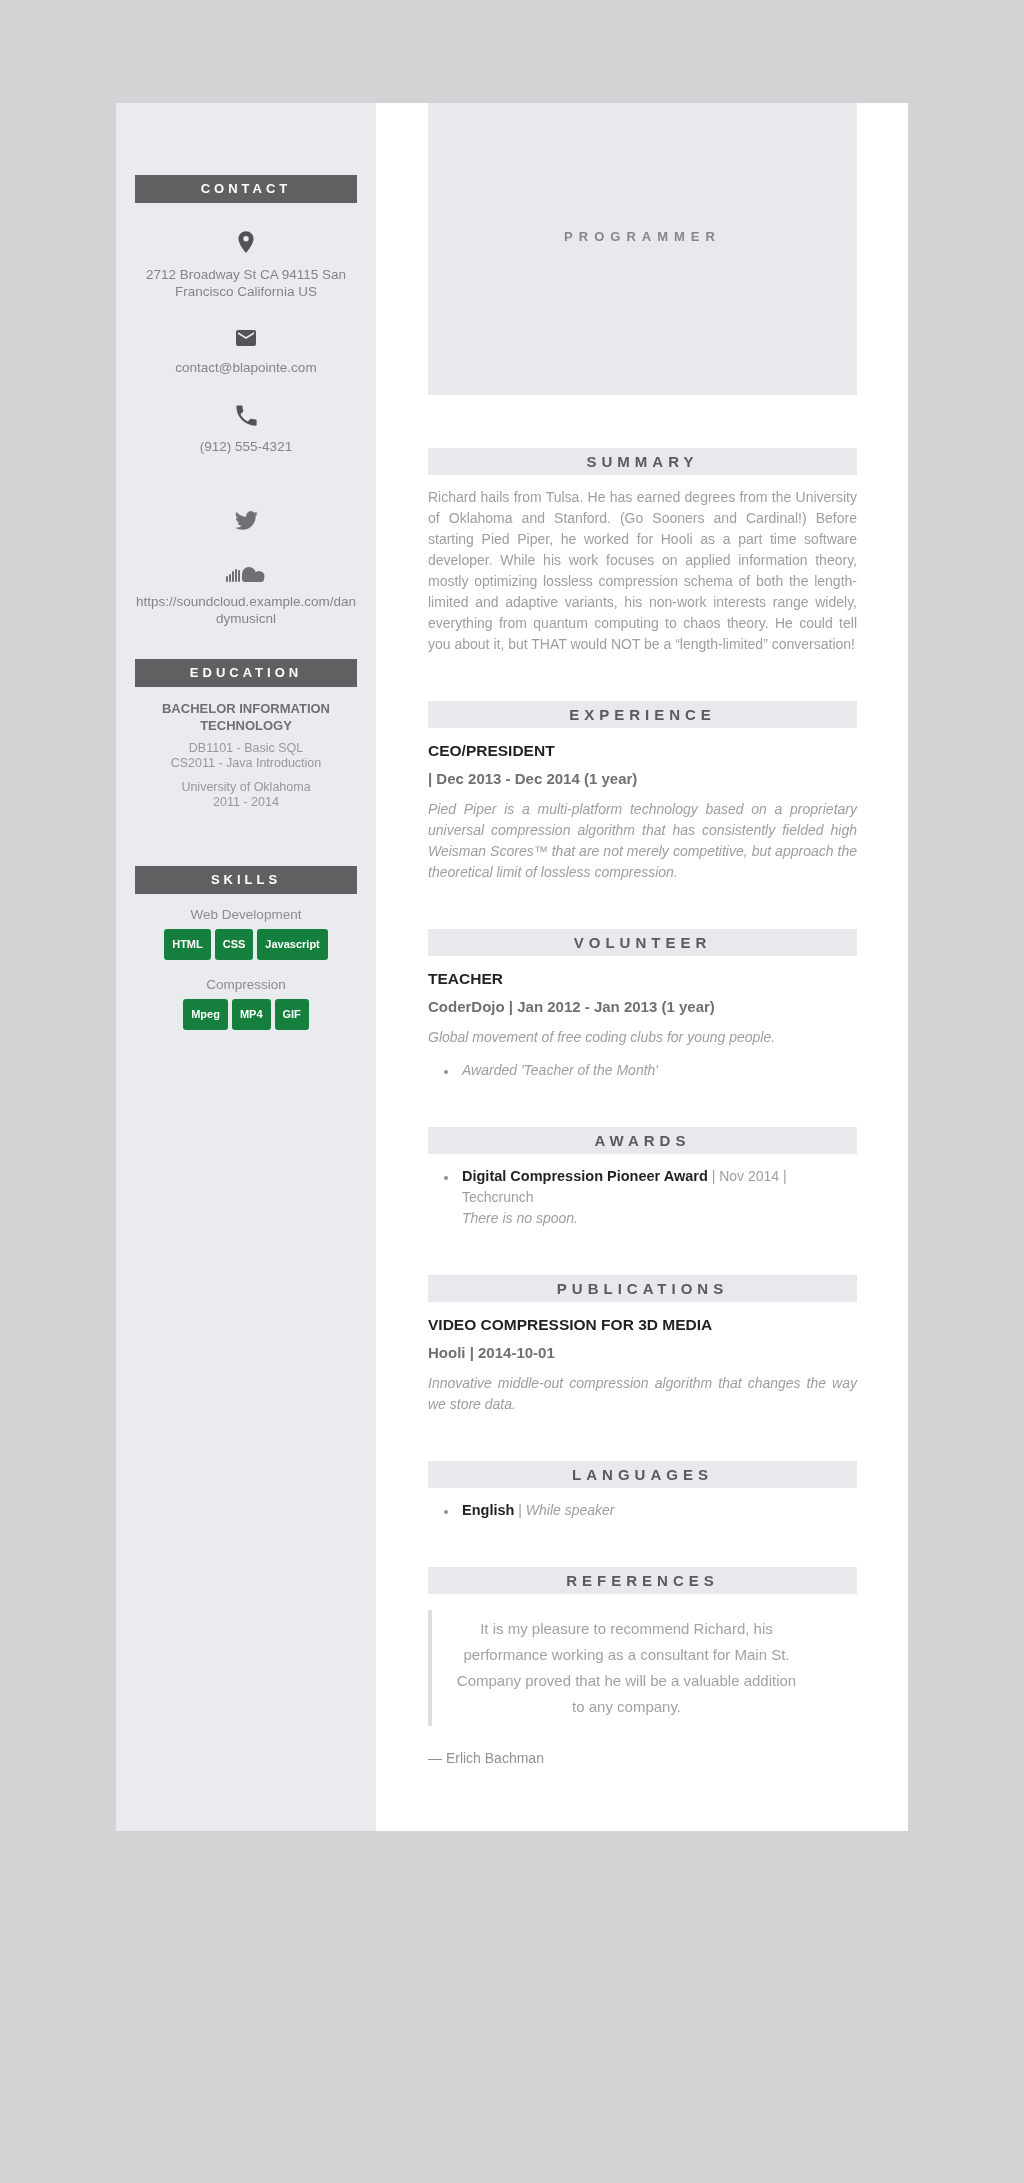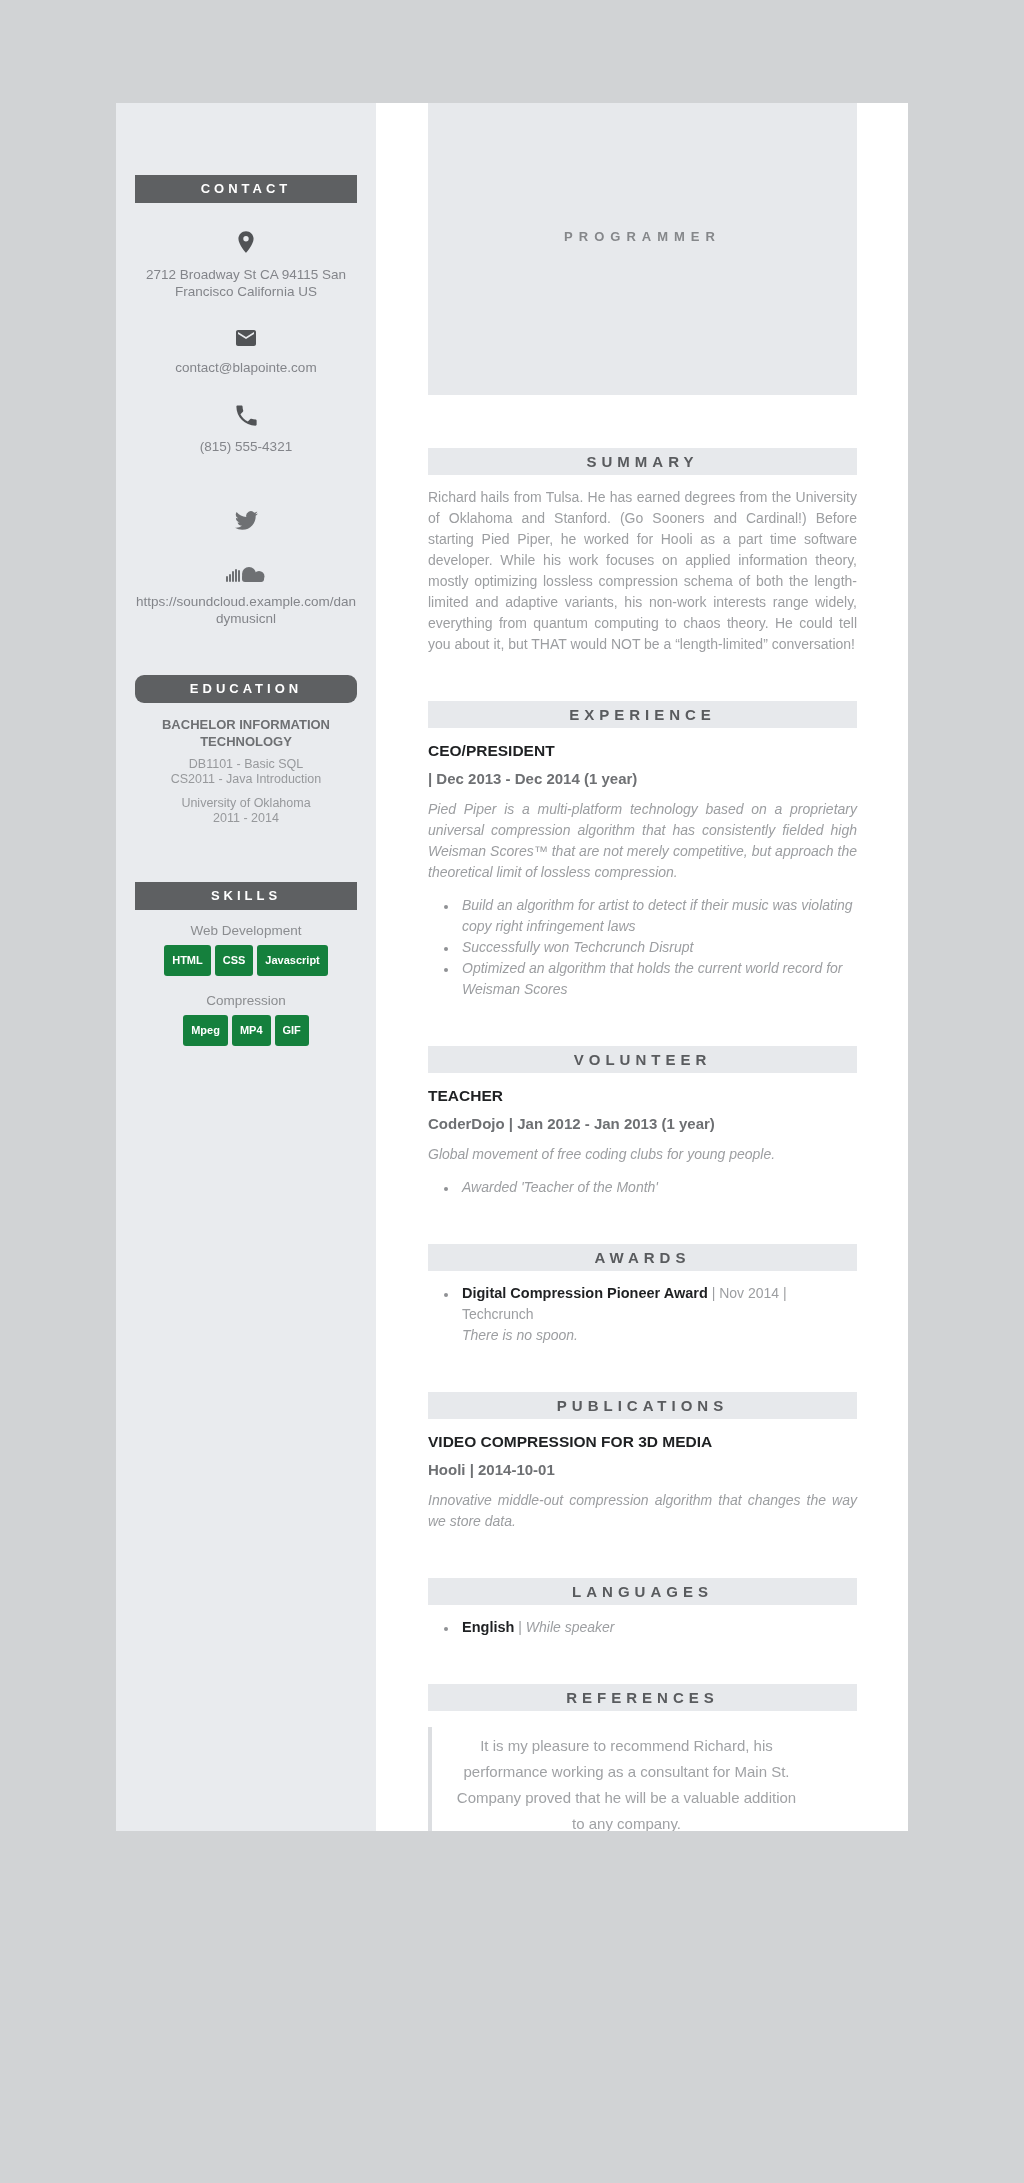--- a/index.html
+++ b/index.html
@@ -21,21 +21,21 @@
   .bar-title{
     background:#5e6062;color:#ffffff;height:28px;line-height:28px;
     font-size:13px;font-weight:bold;letter-spacing:4px;
   }
   .side-icon{display:block;margin:24px auto 0 auto;}
   .side-icon.social{margin-top:54px;}
   .side-text{
     margin-top:9px;font-size:13.5px;line-height:17px;color:#83858a;
     overflow-wrap:break-word;
   }
-  .edu-bar{margin-top:48px;border-radius:9px;}
+  .edu-bar{margin-top:32px;}
   .edu-degree{margin-top:13px;font-size:13px;font-weight:bold;line-height:17px;color:#6e7073;}
   .edu-courses{margin-top:7px;font-size:12.5px;line-height:15px;color:#97999c;}
   .edu-inst{margin-top:9px;font-size:12.5px;line-height:15px;color:#97999c;}
   .skills-bar{margin-top:56px;}
   .skill-group-name{margin-top:13px;font-size:13.5px;color:#8b8d90;}
   .chip-row{margin-top:7px;}
   .chip{
     display:inline-block;background:#15803d;color:#ffffff;
     font-size:11px;font-weight:bold;line-height:13px;
     padding:9px 8px;border-radius:3px;margin:0 2px 4px 2px;
@@ -94,21 +94,21 @@
     <div class="side-text">2712 Broadway St CA 94115 San Francisco California US</div>
 
     <svg class="side-icon" style="margin-top:26px" width="30" height="24" viewBox="0 0 24 24" fill="#515356">
       <path d="M20 4H4c-1.1 0-2 .9-2 2v12c0 1.1.9 2 2 2h16c1.1 0 2-.9 2-2V6c0-1.1-.9-2-2-2zm0 4-8 5-8-5V6l8 5 8-5v2z"></path>
     </svg>
     <div class="side-text">contact@blapointe.com</div>
 
     <svg class="side-icon" style="margin-top:26px" width="27" height="27" viewBox="0 0 24 24" fill="#515356">
       <path d="M6.62 10.79c1.44 2.83 3.76 5.14 6.59 6.59l2.2-2.2c.27-.27.67-.36 1.02-.24 1.12.37 2.33.57 3.57.57.55 0 1 .45 1 1V20c0 .55-.45 1-1 1-9.39 0-17-7.61-17-17 0-.55.45-1 1-1h3.5c.55 0 1 .45 1 1 0 1.25.2 2.45.57 3.57.11.35.03.74-.25 1.02l-2.2 2.2z"></path>
     </svg>
-    <div class="side-text">(815) 555-4321</div>
+    <div class="side-text">(912) 555-4321</div>
 
     <svg class="side-icon social" width="27" height="23" viewBox="0 0 24 24" fill="#6e7073">
       <path d="M23.95 4.57a10 10 0 0 1-2.83.78 4.96 4.96 0 0 0 2.16-2.72c-.95.56-2 .96-3.12 1.18a4.92 4.92 0 0 0-8.39 4.48A13.94 13.94 0 0 1 1.64 3.16a4.92 4.92 0 0 0 1.52 6.57 4.9 4.9 0 0 1-2.23-.61v.06a4.92 4.92 0 0 0 3.95 4.83 4.9 4.9 0 0 1-2.22.08 4.93 4.93 0 0 0 4.6 3.42A9.87 9.87 0 0 1 0 19.54a13.94 13.94 0 0 0 7.55 2.21c9.05 0 14.01-7.5 14.01-14.01 0-.21 0-.42-.02-.63a10 10 0 0 0 2.41-2.54z"></path>
     </svg>
 
     <svg class="side-icon" style="margin-top:32px" width="40" height="20" viewBox="0 0 40 20" fill="#6e7073">
       <rect x="0" y="12" width="2" height="6" rx="1"></rect>
       <rect x="3" y="10" width="2" height="8" rx="1"></rect>
       <rect x="6" y="7" width="2" height="11" rx="1"></rect>
       <rect x="9" y="5" width="2" height="13" rx="1"></rect>
@@ -150,25 +150,20 @@
     <section class="section">
       <div class="sec-title">SUMMARY</div>
       <p class="body-text">Richard hails from Tulsa. He has earned degrees from the University of Oklahoma and Stanford. (Go Sooners and Cardinal!) Before starting Pied Piper, he worked for Hooli as a part time software developer. While his work focuses on applied information theory, mostly optimizing lossless compression schema of both the length-limited and adaptive variants, his non-work interests range widely, everything from quantum computing to chaos theory. He could tell you about it, but THAT would NOT be a “length-limited” conversation!</p>
     </section>
 
     <section class="section">
       <div class="sec-title">EXPERIENCE</div>
       <div class="pos-title">CEO/PRESIDENT</div>
       <div class="pos-dates">| Dec 2013 - Dec 2014 (1 year)</div>
       <p class="body-text italic pos-summary">Pied Piper is a multi-platform technology based on a proprietary universal compression algorithm that has consistently fielded high Weisman Scores™ that are not merely competitive, but approach the theoretical limit of lossless compression.</p>
-      <ul class="highlights italic">
-        <li>Build an algorithm for artist to detect if their music was violating copy right infringement laws</li>
-        <li>Successfully won Techcrunch Disrupt</li>
-        <li>Optimized an algorithm that holds the current world record for Weisman Scores</li>
-      </ul>
     </section>
 
     <section class="section">
       <div class="sec-title">VOLUNTEER</div>
       <div class="pos-title">TEACHER</div>
       <div class="pos-dates">CoderDojo | Jan 2012 - Jan 2013 (1 year)</div>
       <p class="body-text italic pos-summary" style="text-align:left">Global movement of free coding clubs for young people.</p>
       <ul class="highlights italic">
         <li>Awarded 'Teacher of the Month'</li>
       </ul>

